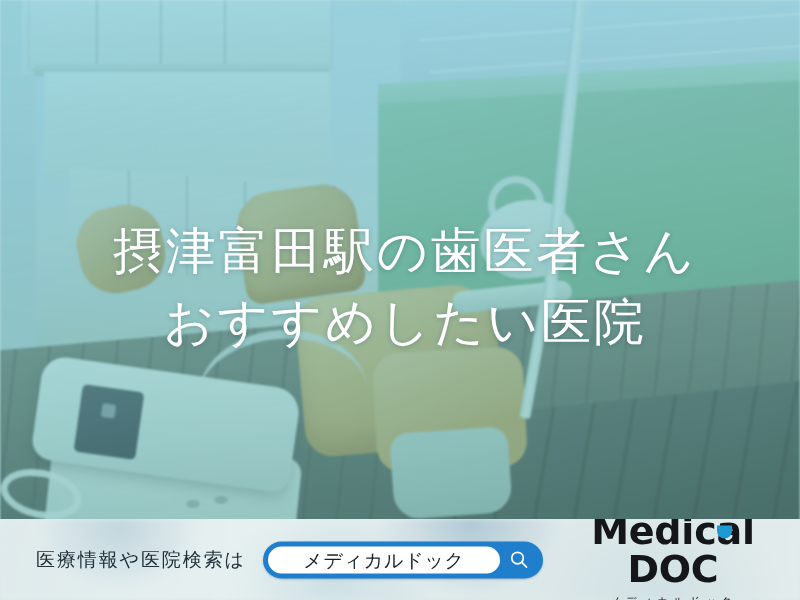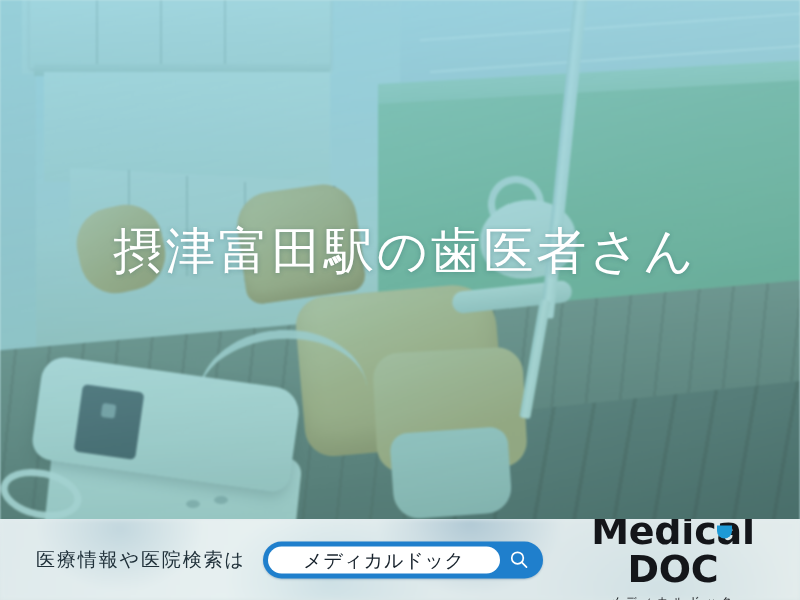--- a/index.html
+++ b/index.html
@@ -391,20 +391,21 @@
     <div class="tray-ring"></div>
     <div class="tray-knob" style="left:186px;top:500px;"></div>
     <div class="tray-knob" style="left:214px;top:496px;"></div>
 
     <div class="tint"></div>
     <div class="tint2"></div>
   </div>
 
   <div class="headline">
     <span class="ln">摂津富田駅の歯医者さん</span>
+    <span class="ln">おすすめしたい医院</span>
   </div>
 
   <div class="footer">
     <div class="footer-bg"></div>
     <div class="footer-inner">
 
       <div class="f-label">医療情報や医院検索は</div>
 
       <div class="search-pill">
         <div class="search-box">

